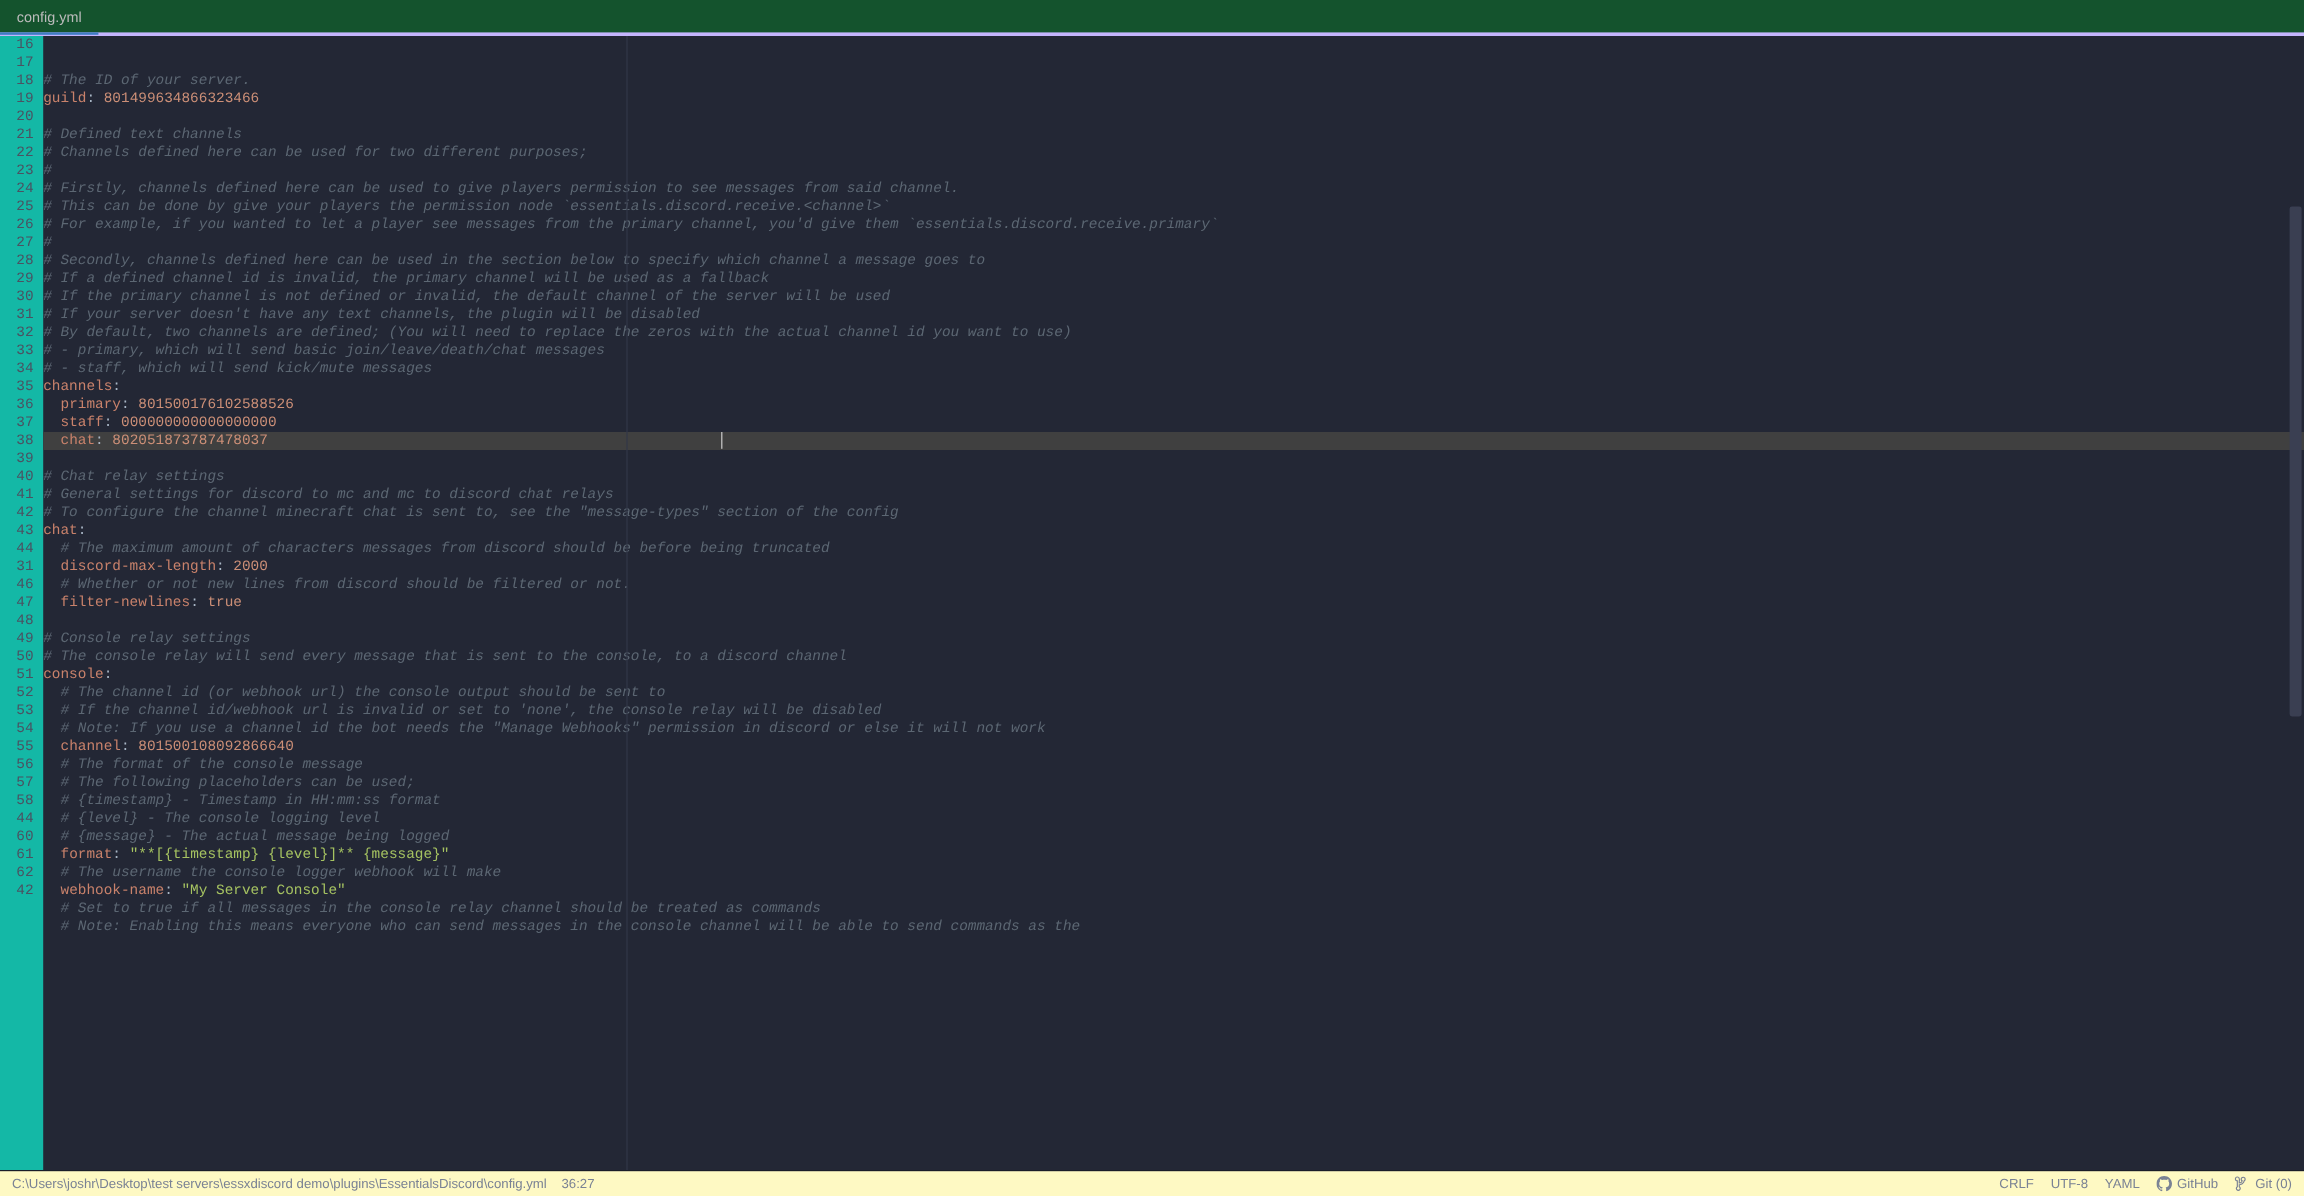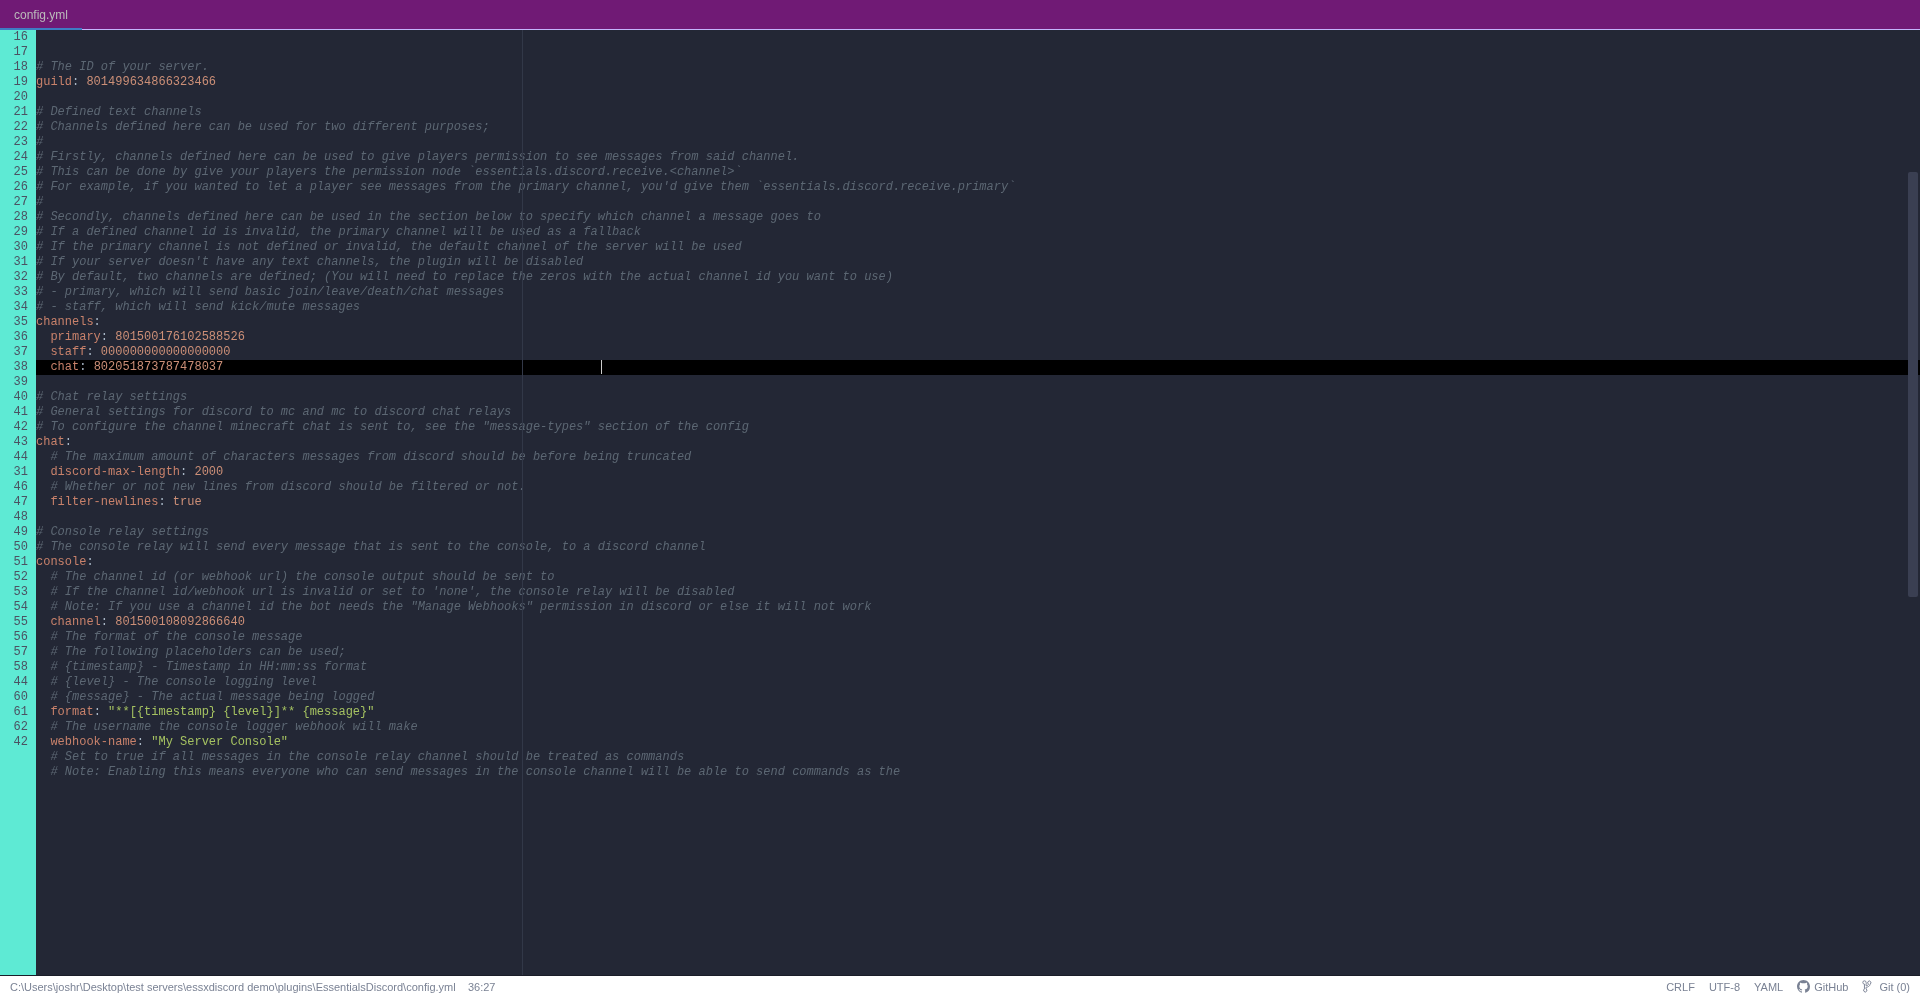--- a/index.html
+++ b/index.html
@@ -7,24 +7,24 @@
   background: #232735;
   color: #a9b7c6;
   font-family: "Consolas", "Courier New", monospace;
   font-size: 12px;
   overflow: hidden;
   width: 1920px;
   height: 997px;
 }
 .tab-bar {
   height: 30px;
-  background: #701a75;
+  background: #14532d;
   display: flex;
   align-items: center;
-  border-bottom: 1px solid #c4b5fd;
+  border-bottom: 3px solid #c4b5fd;
 }
 .tab {
   padding: 7px 14px;
   color: #bbb;
   font-family: "Segoe UI", sans-serif;
   font-size: 12px;
   position: relative;
 }
 .tab.active::after {
   content: "";
@@ -32,39 +32,39 @@
   left: 0; right: 0; bottom: -1px;
   height: 2px;
   background: #3e7cc4;
 }
 .editor {
   display: flex;
   height: calc(100% - 30px - 22px);
 }
 .gutter {
   width: 36px;
-  background: #5eead4;
+  background: #14b8a6;
   text-align: right;
   padding-right: 8px;
   color: #4b5262;
   font-size: 12px;
   line-height: 15px;
   user-select: none;
 }
 .code {
   flex: 1;
   position: relative;
   font-size: 12px;
   line-height: 15px;
   white-space: pre;
   overflow: hidden;
 }
 .line { height: 15px; }
 .line.current {
-  background: #000000;
+  background: #404040;
 }
 .ruler {
   position: absolute;
   left: 486px;
   top: 0;
   bottom: 0;
   width: 1px;
   background: #323848;
   pointer-events: none;
 }
@@ -88,21 +88,21 @@
   height: 45%;
   width: 100%;
   background: #3a3f52;
   border-radius: 2px;
 }
 .status-bar {
   position: absolute;
   bottom: 0;
   left: 0; right: 0;
   height: 22px;
-  background: #ffffff;
+  background: #fef9c3;
   border-top: 1px solid #1a1d28;
   display: flex;
   align-items: center;
   padding: 0 10px;
   font-family: "Segoe UI", sans-serif;
   font-size: 11px;
   color: #7a8294;
 }
 .status-left { flex: 1; }
 .status-right { display: flex; gap: 14px; align-items: center; text-align: right; }

